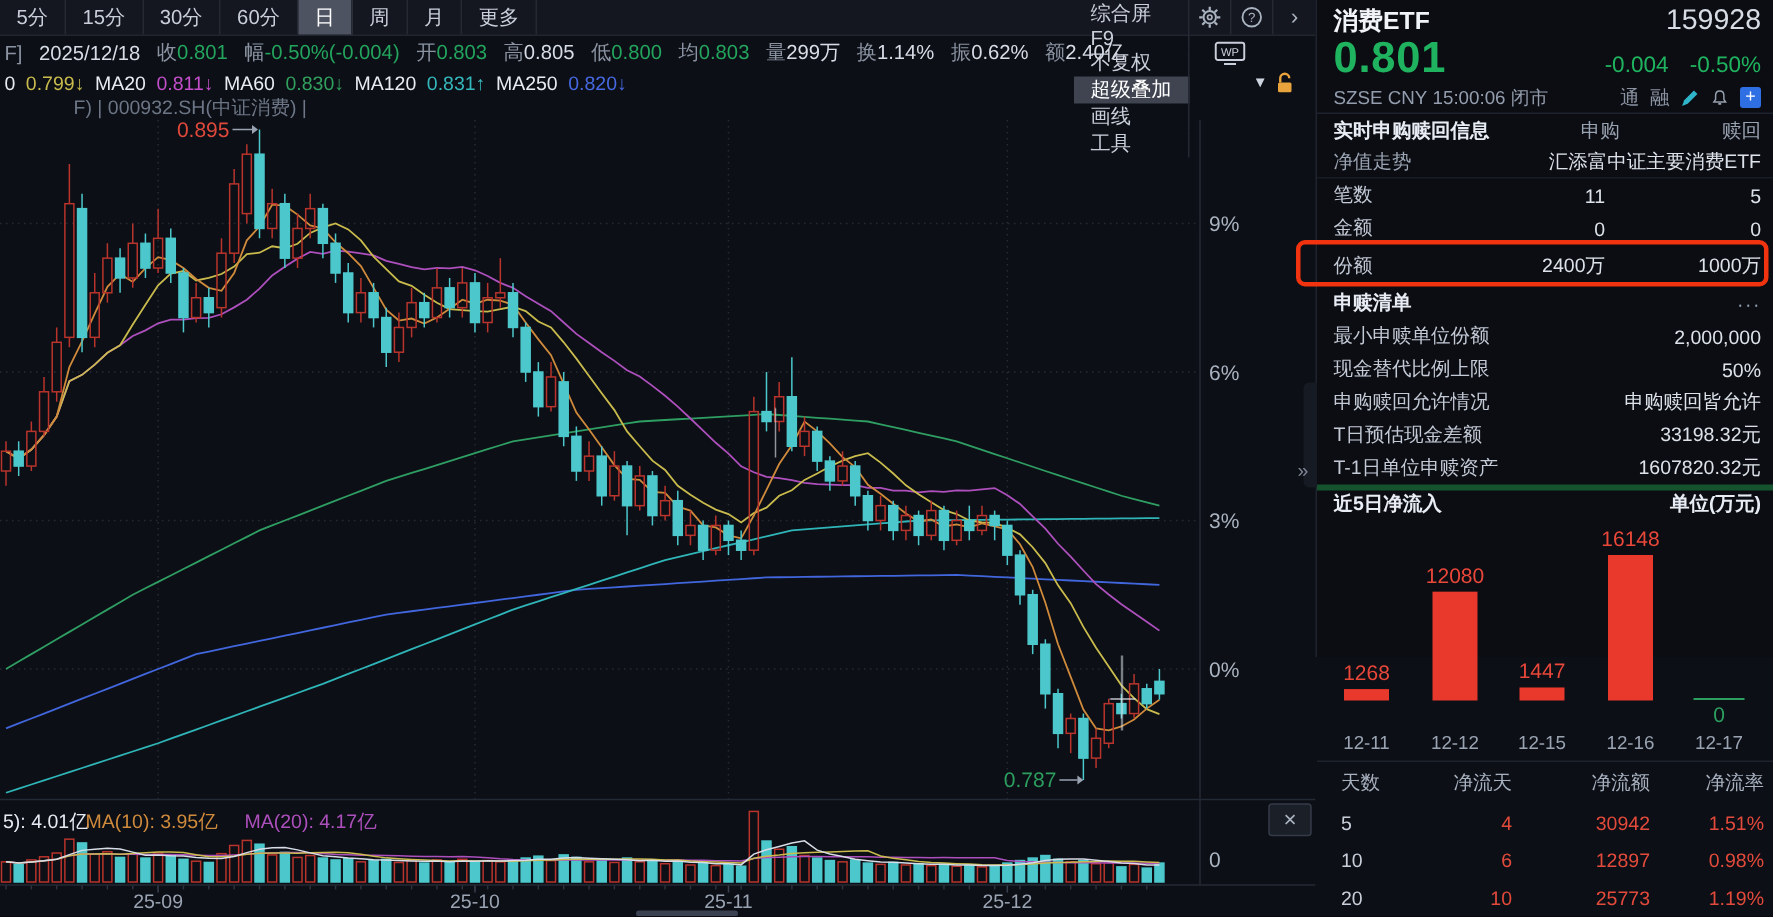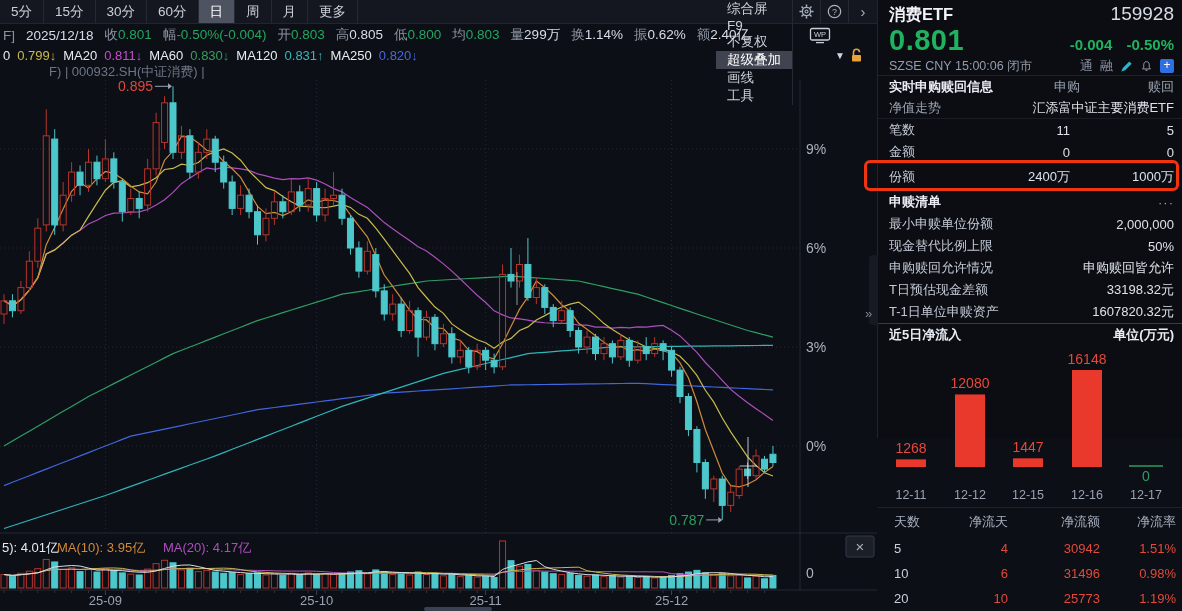--- a/index.html
+++ b/index.html
@@ -38,38 +38,38 @@
 
   
   .rightpanel{position:absolute;left:877px;top:0;width:305px;height:438px;background:#0b0d12;
               border-left:1px solid #20242e;font-size:13px;}
   .p-head{height:76px;border-bottom:1px solid #1d222c;padding:3px 8px 0 11px;}
   .p-name-row{display:flex;justify-content:space-between;align-items:baseline;}
   .p-name{font-size:16.5px;font-weight:bold;color:#f0f3f8;}
   .p-code{font-size:19px;color:#d6dbe4;}
   .p-price-row{display:flex;align-items:baseline;justify-content:space-between;margin-top:-2px;}
   .p-price{font-size:29px;font-weight:bold;color:#1fb35f;letter-spacing:0.5px;}
-  .p-chg{font-size:15px;font-weight:bold;color:#1fb35f;}
+  .p-chg{font-size:15px;font-weight:normal;color:#1fb35f;}
   .p-chg span{margin-left:10px;}
   .p-sub{display:flex;align-items:center;font-size:12.5px;color:#939dad;margin-top:0px;}
   .p-sub .tags{margin-left:auto;display:flex;gap:7px;align-items:center;}
   .tag{color:#8b93a2;font-size:13px;}
   .plus-btn{width:14px;height:14px;background:#2f6fe4;color:#fff;font-size:12px;line-height:13px;
             text-align:center;border-radius:2px;}
 
   .prow{display:flex;align-items:center;height:22px;padding:0 8px 0 11px;font-size:13px;white-space:nowrap;}
   .prow .pl{color:#c3cad6;}
   .prow .bold{font-weight:bold;color:#e8ecf4;}
   .prow .muted{color:#9aa3b2;}
   .c1{width:96px;text-align:right;color:#dde2ea;margin-left:auto;}
   .c2{width:104px;text-align:right;color:#dde2ea;}
   .kv-val{margin-left:auto;color:#dde2ea;}
   .row-nav{height:21px;border-bottom:1px solid #171c25;}
   .row-share{height:28px;}
-  .row-flowhead{height:22px;border-top:1px solid #14532d;}
+  .row-flowhead{height:22px;border-top:4px solid #14532d;}
   .dots{margin-left:auto;color:#9aa3b2;letter-spacing:1px;}
 
   #netflow{position:absolute;left:0;top:342px;}
 
   .ptable{position:absolute;left:0;top:507px;width:305px;border-top:1px solid #1d222c;}
   .trow{display:grid;grid-template-columns:52px 1fr 92px 76px;padding:0 7px 0 16px;align-items:center;}
   .trow.h{height:28px;color:#a7b0bf;}
   .trow.r{height:25px;}
   .trow div:nth-child(1){text-align:left;color:#c9cfda;}
   .trow div:nth-child(n+2){text-align:right;}
@@ -775,21 +775,21 @@
         </div>
         <div class="trow r">
           <div>5</div>
           <div>4</div>
           <div>30942</div>
           <div>1.51%</div>
         </div>
         <div class="trow r">
           <div>10</div>
           <div>6</div>
-          <div>31496</div>
+          <div>12897</div>
           <div>0.98%</div>
         </div>
         <div class="trow r">
           <div>20</div>
           <div>10</div>
           <div>25773</div>
           <div>1.19%</div>
         </div>
       </div>
   </div>

